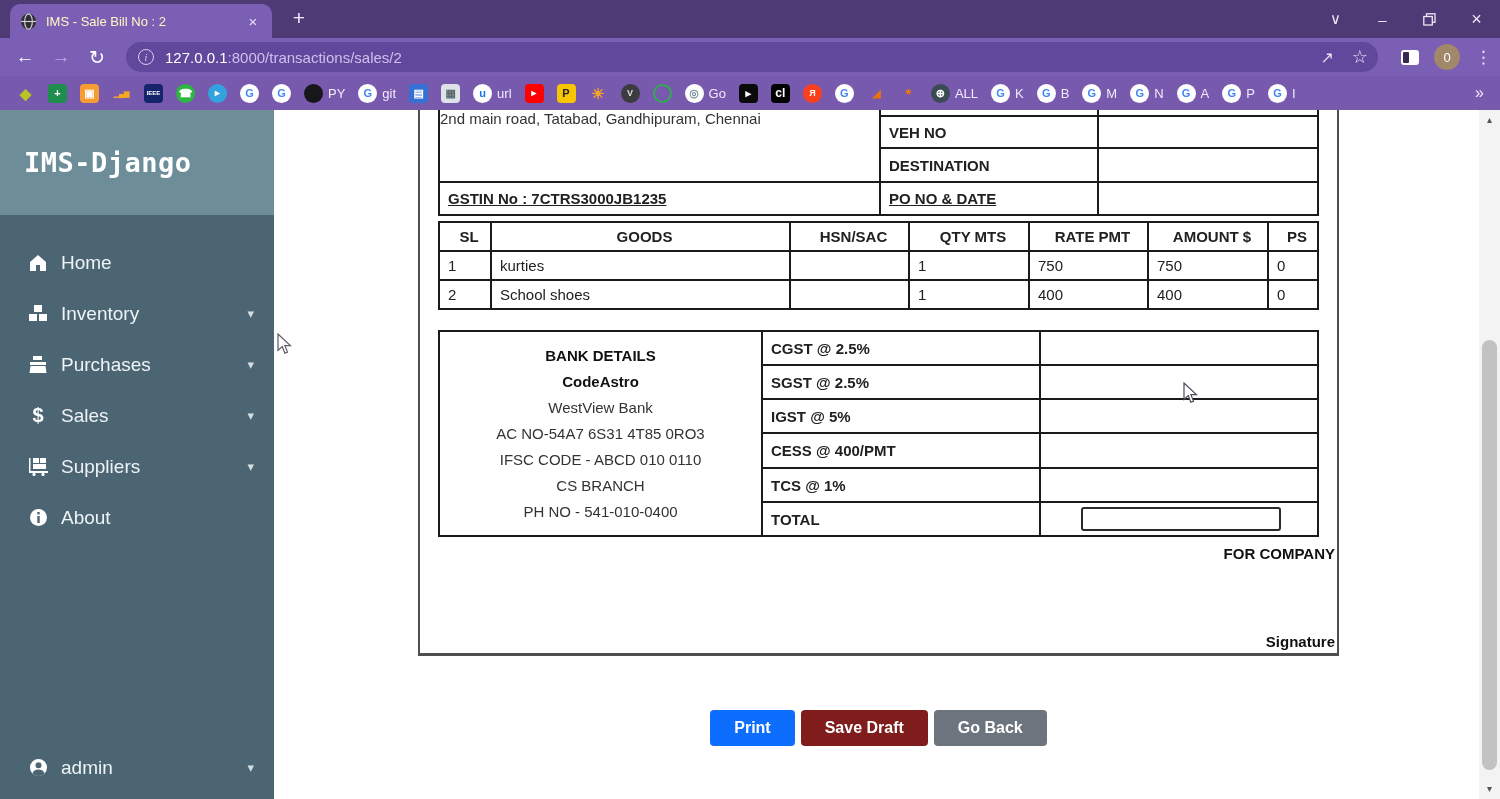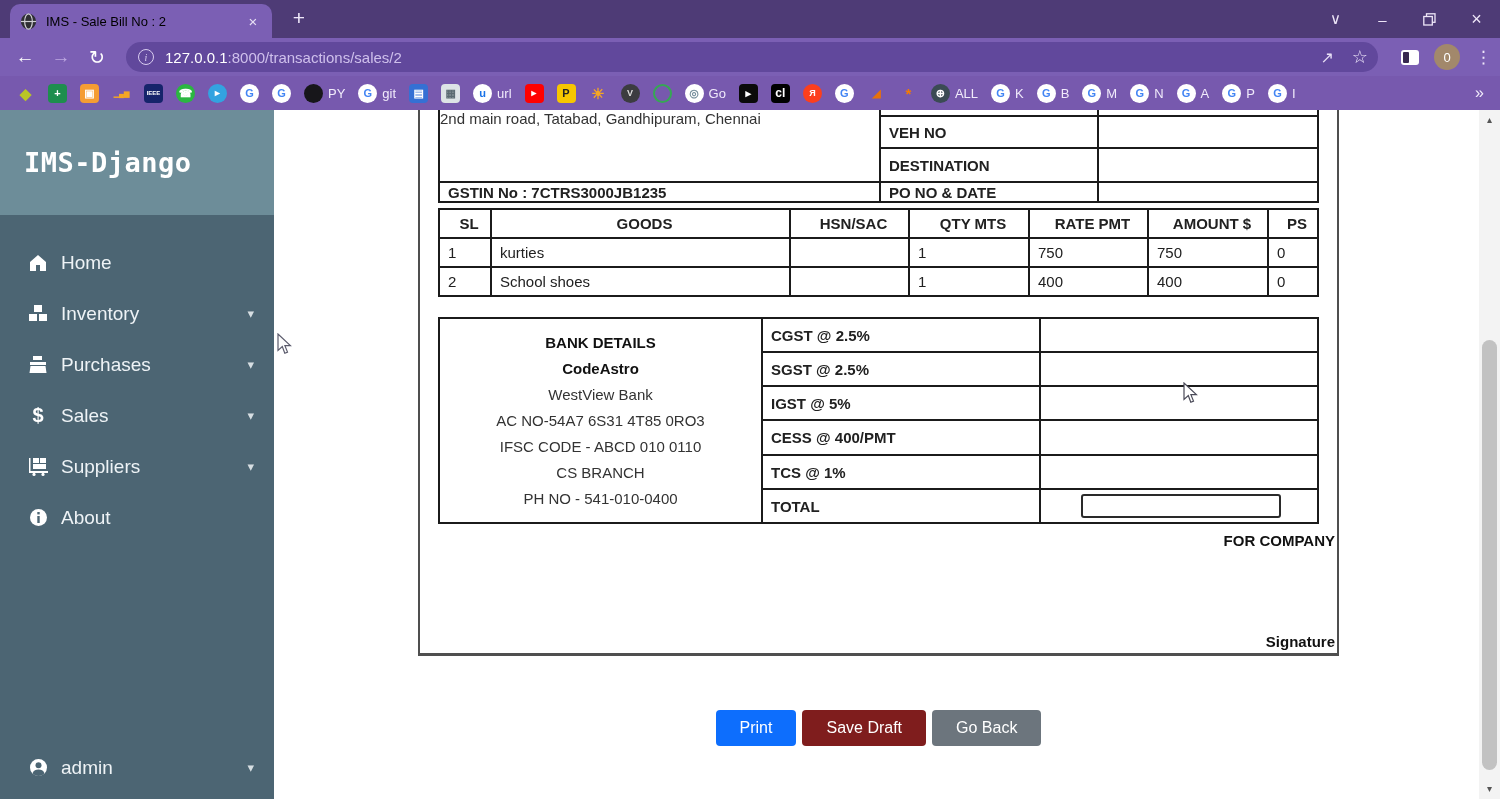--- a/index.html
+++ b/index.html
@@ -4,21 +4,21 @@
 <style>
   * { margin:0; padding:0; box-sizing:border-box; }
   html,body { width:1500px; height:799px; overflow:hidden; }
   body { position:relative; font-family:"Liberation Sans", sans-serif; background:#fff; }
 
   
   .titlebar { position:absolute; left:0; top:0; width:1500px; height:38px; background:#4e3b76; }
   .tab { position:absolute; left:10px; top:4px; width:262px; height:34px; background:#7b5fb4;
          border-radius:10px 10px 0 0; display:flex; align-items:center; padding:0 10px; }
   .tab-favicon { width:17px; height:17px; margin-right:9px; flex:0 0 auto; }
-  .tab-title { color:#000000; font-size:13px; white-space:nowrap; overflow:hidden; flex:1; }
+  .tab-title { color:#fef9c3; font-size:13px; white-space:nowrap; overflow:hidden; flex:1; }
   .tab-close { color:#e8e0f5; font-size:15px; width:18px; text-align:center; cursor:default; }
   .newtab { position:absolute; left:284px; top:4px; width:30px; height:30px; color:#efe8fa;
             font-size:21px; text-align:center; line-height:28px; }
   .wincontrols { position:absolute; right:0; top:0; height:38px; display:flex; }
   .wincontrols span { width:47px; height:38px; display:flex; align-items:center; justify-content:center;
             color:#eee6f8; font-size:15px; }
 
   .toolbar { position:absolute; left:0; top:38px; width:1500px; height:38px; background:#7b5fb4; }
   .nav-ico { position:absolute; top:0; height:38px; width:34px; display:flex; align-items:center;
              justify-content:center; color:#fff; font-size:19px; }
@@ -65,21 +65,21 @@
   .sb-foot { position:absolute; left:0; bottom:6px; width:274px; }
 
   
   .invoice { position:absolute; left:418px; top:110px; width:921px; height:546px;
              border-left:2px solid #4f4f4f; border-right:2px solid #4f4f4f; border-bottom:3px solid #4f4f4f; }
   .invoice table { border-collapse:collapse; table-layout:fixed; width:879px; margin-left:18px; }
   .invoice td, .invoice th { border:2px solid #1b1b1b; font-size:15px; color:#212121; padding:0 8px;
              overflow:hidden; white-space:nowrap; }
   .t-top tr.partial td { border-top:none; height:6px; padding:0; }
   td.addr { border-top:none; vertical-align:top; padding-top:2px; color:#333; }
-  .row-veh td { height:32px; } .row-dest td { height:34px; } .row-po td { height:20px; }
+  .row-veh td { height:32px; } .row-dest td { height:34px; } .row-po td { height:33px;text-decoration:underline; }
   .meta-lbl { font-weight:bold; }
   .gstin { font-weight:bold; font-size:16px; color:#111; }
 
   .t-goods { margin-top:5px; }
   .t-goods th { height:29px; font-weight:bold; text-align:center;padding-left:16px; }
   .t-goods td { height:29px; text-align:left; }
 
   .t-bank { margin-top:20px; }
   .bank-cell { vertical-align:middle; text-align:center; white-space:normal; }
   .bank-cell div { line-height:26px; font-size:15px; color:#333; }
@@ -87,21 +87,21 @@
   .tax-lbl { font-weight:bold; font-size:15.5px; height:34px; }
   .tax-val { position:relative; }
   .total-input { position:relative; width:200px; height:24px; margin-left:32px; border:2px solid #2a2a2a;
                  border-radius:3px; background:#fff; }
 
   .for-company { margin-top:8px; text-align:right; padding-right:2px; font-weight:bold; font-size:15px; color:#111; }
   .signature { position:absolute; right:2px; bottom:3px; font-weight:bold; font-size:15px; color:#111; }
 
   .actions { position:absolute; left:418px; top:710px; width:921px; display:flex; justify-content:center; gap:6px; }
   .btn { border:none; border-radius:4px; color:#fff; font-size:16px; padding:9px 24px;
-         font-family:"Liberation Sans", sans-serif; cursor:pointer; }
+         font-family:"Liberation Sans", sans-serif; cursor:pointer;font-weight:bold; }
   .btn-print { background:#0d6efd; }
   .btn-save  { background:#7f1d1d; }
   .btn-back  { background:#6c757d; }
 
   
   .scrollbar { position:absolute; right:0; top:110px; width:21px; height:689px; background:#f3f3f3; }
   .sc-arrow { position:absolute; left:0; width:21px; height:16px; color:#555; font-size:10px;
               text-align:center; line-height:16px; }
   .sc-up { top:2px; } .sc-down { bottom:2px; }
   .sc-thumb { position:absolute; left:3px; top:230px; width:15px; height:430px; background:#c2c2c2;

